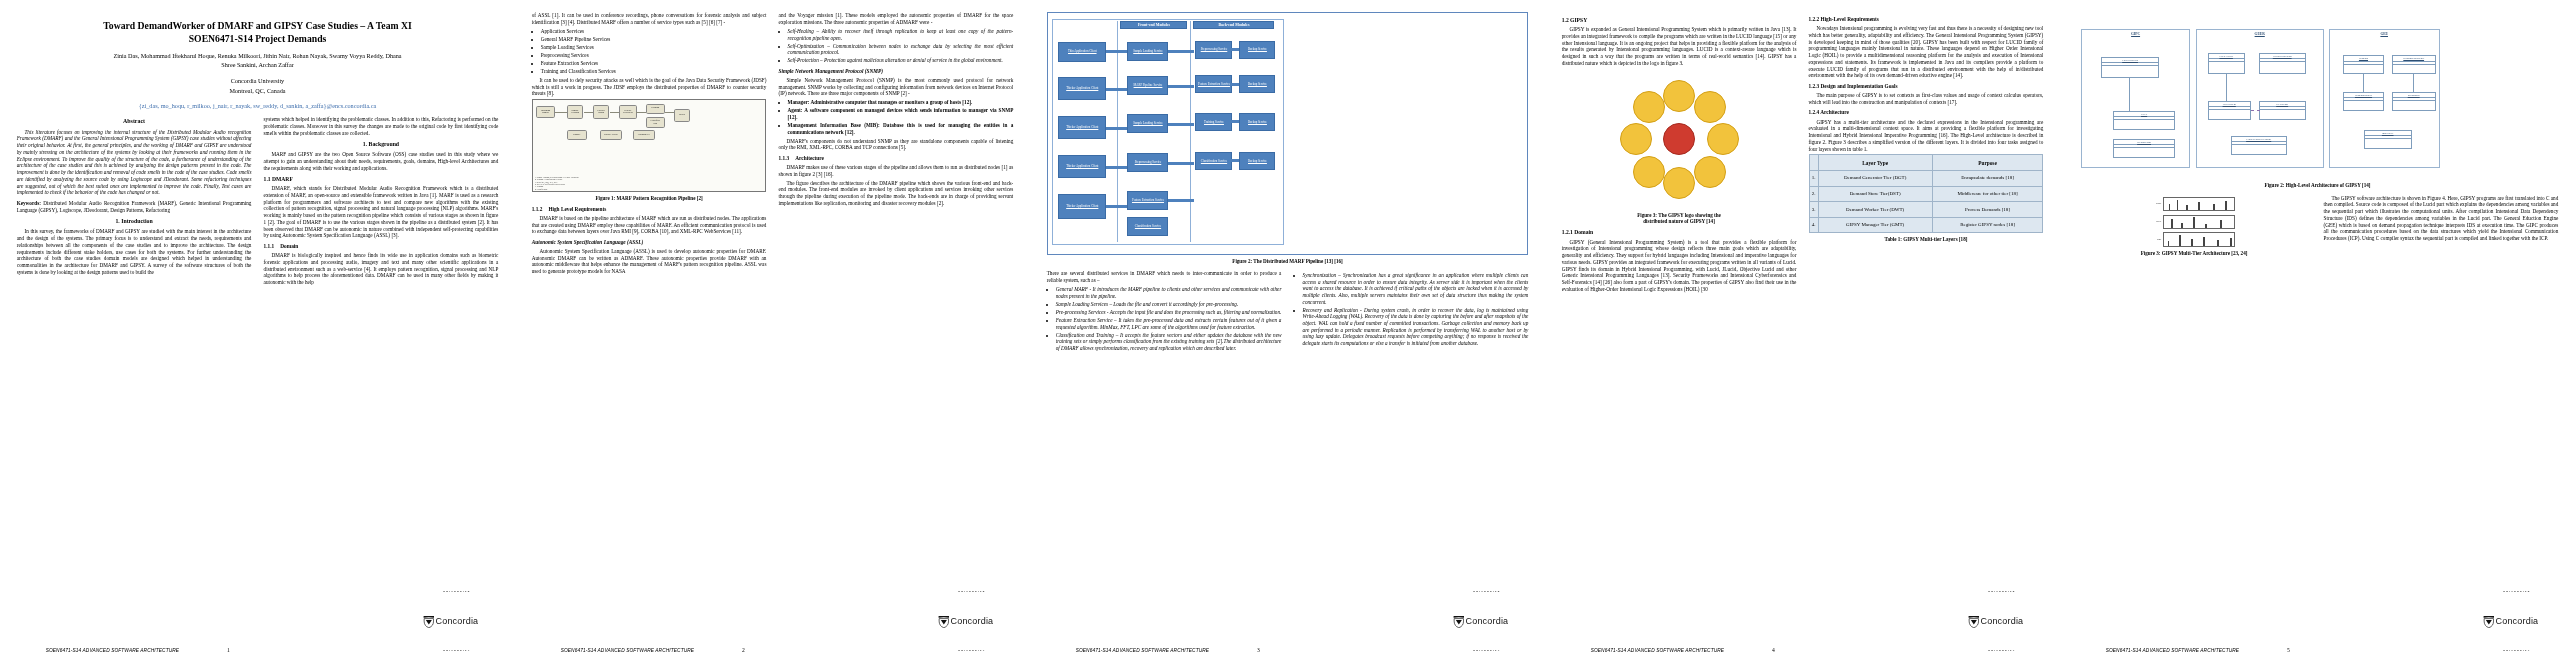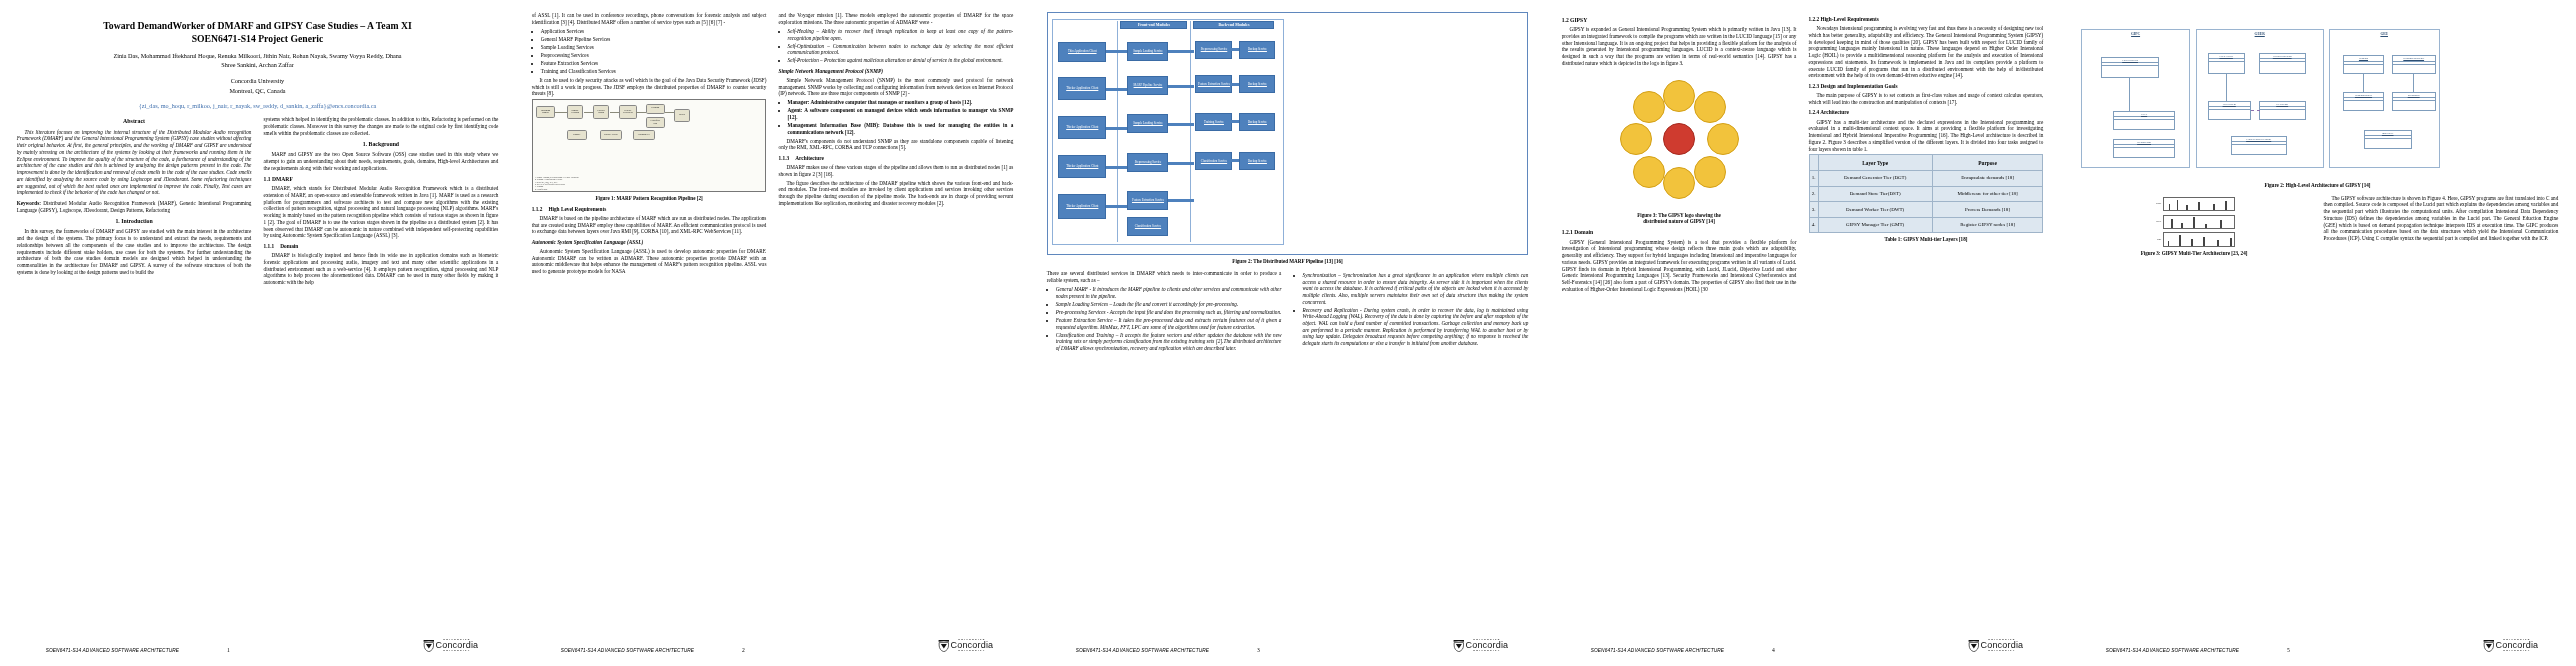--- a/index.html
+++ b/index.html
@@ -139,21 +139,21 @@
     margin-left: 48px;
   }
   .logo {
     margin-left: auto;
     display: flex;
     align-items: center;
     gap: 1.1px;
     padding-right: 20px;
   }
   .logo-shield { width: 11.7px; height: 13.3px; }
-  .logo-txt { display: flex; flex-direction: column; align-items: center; line-height: 1; }
+  .logo-txt { display: flex; flex-direction: column; align-items: center; line-height: 1; gap: 24px; }
   .logo-txt .top, .logo-txt .bot {
     font-family: "Liberation Sans", sans-serif;
     font-size: 2.4px; letter-spacing: 1.3px; font-weight: bold; color: #111;
   }
   .logo-txt .mid {
     font-family: "Liberation Sans", sans-serif;
     font-size: 9px; font-weight: 500; letter-spacing: 0.2px; color: #111;
   }
 
   
@@ -282,21 +282,21 @@
 </style>
 </head>
 <body>
 
 <div id="viewer">
 
   <div class="page">
    <div class="page-inner">
     <div class="title">
       <span>Toward DemandWorker of DMARF and GIPSY Case Studies – A Team XI</span><br>
-      <span>SOEN6471-S14 Project Generic</span>
+      <span>SOEN6471-S14 Project Demands</span>
     </div>
     <div class="authors">
       <span>Zinia Das, Mohammad Iftekharul Hoque, Renuka Milkoori, Jithin Nair, Rohan Nayak, Swamy Voyya Reddy, Dhana</span><br>
       <span>Shree Sankini, Archan Zaffar</span>
     </div>
     <div class="affil">
       <span>Concordia University</span><br>
       <span>Montreal, QC, Canada</span>
     </div>
     <div class="emails">{zi_das, mo_hoqu, r_milkoo, j_nair, r_nayak, sw_reddy, d_sankin, a_zaffa}@encs.concordia.ca</div>

